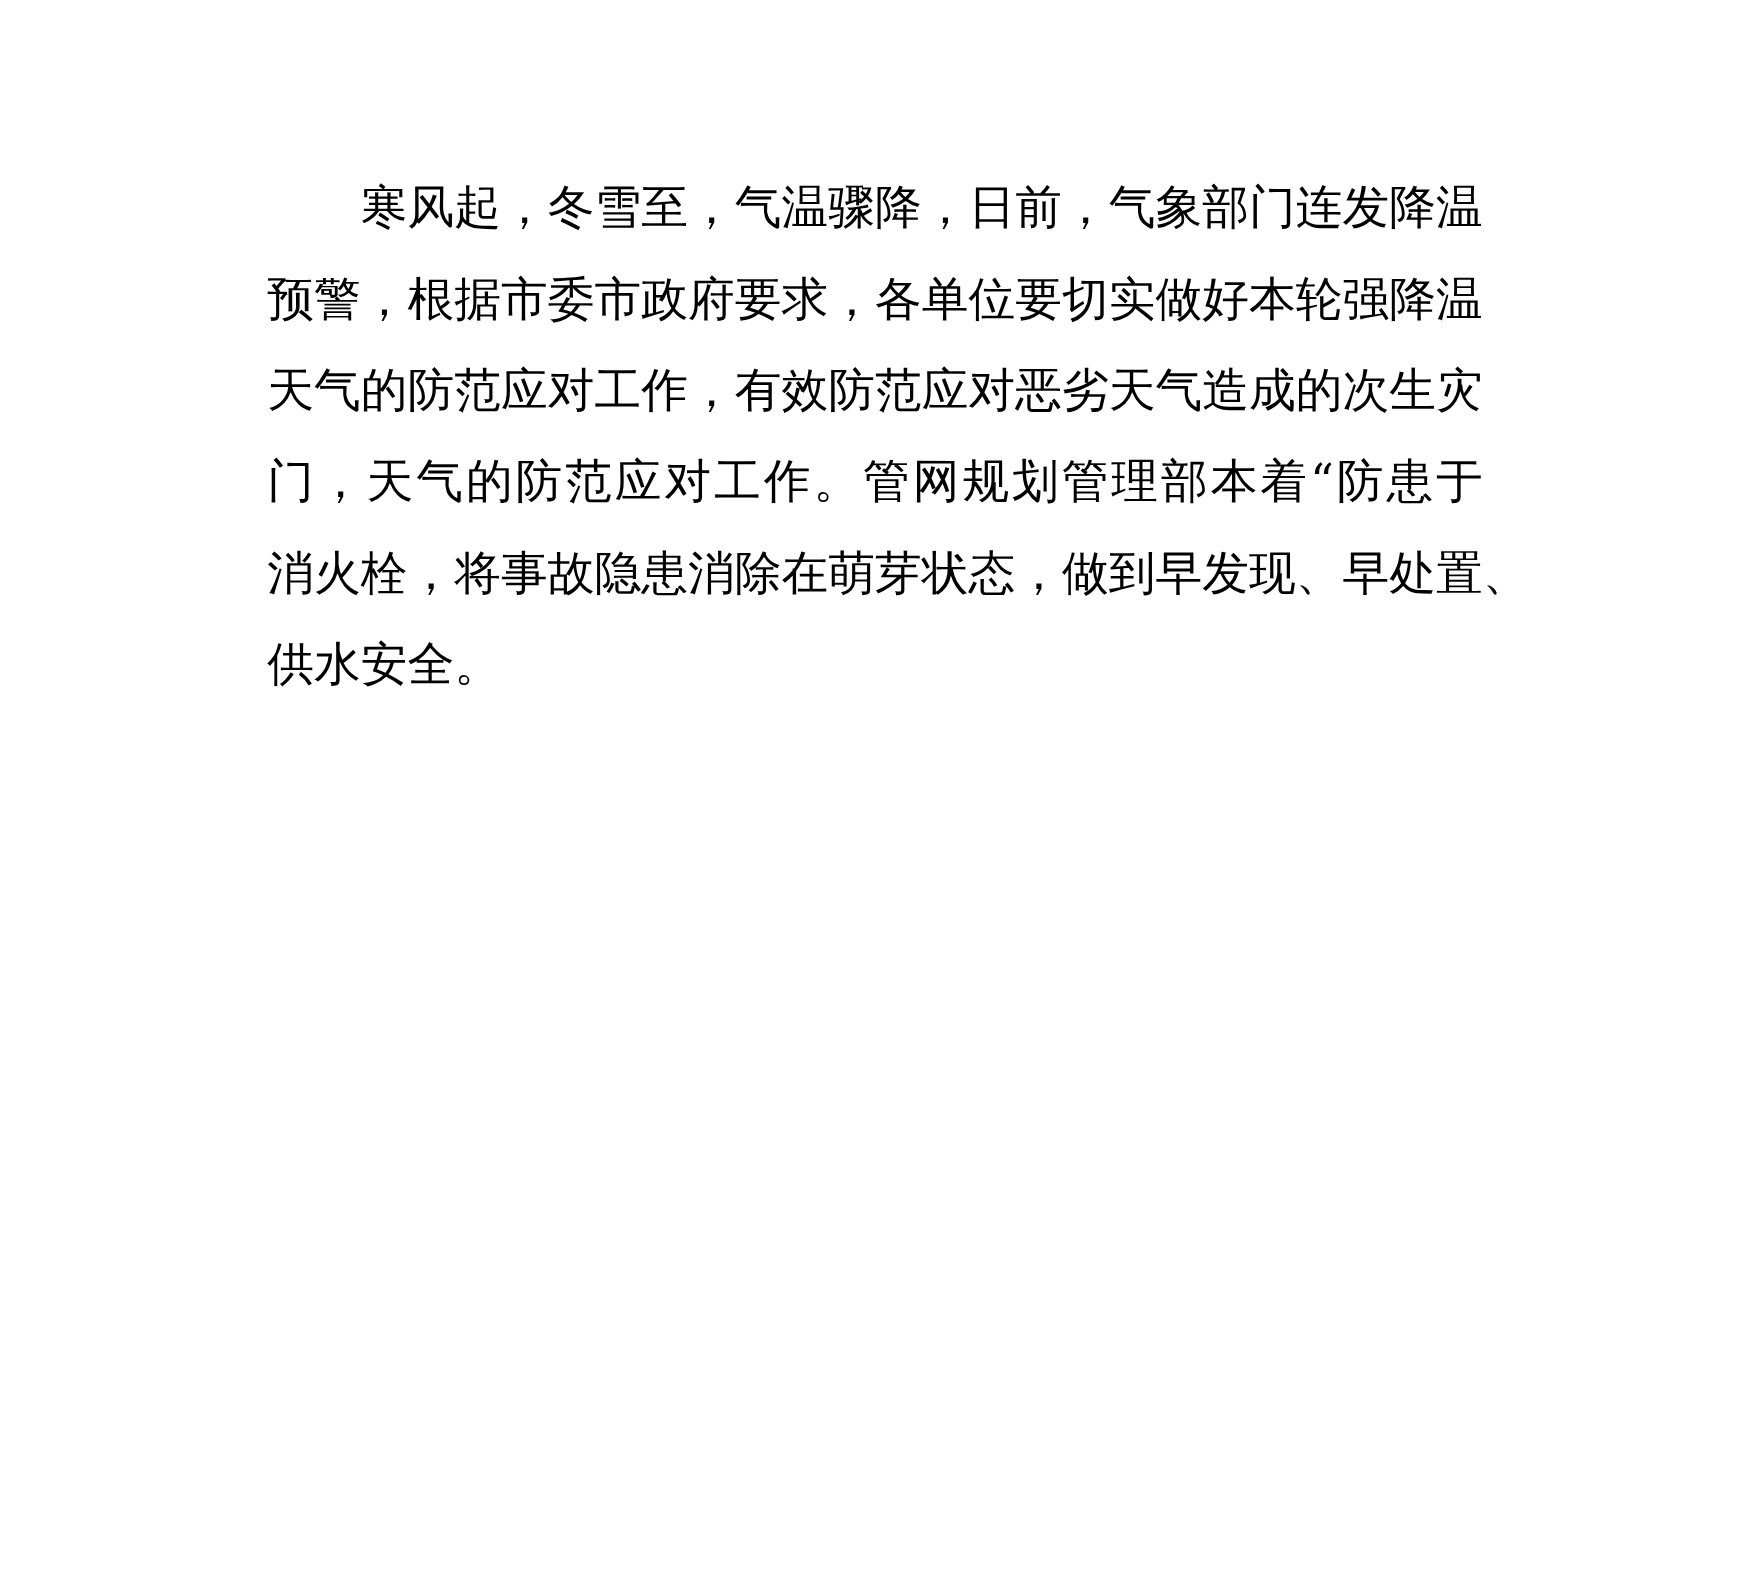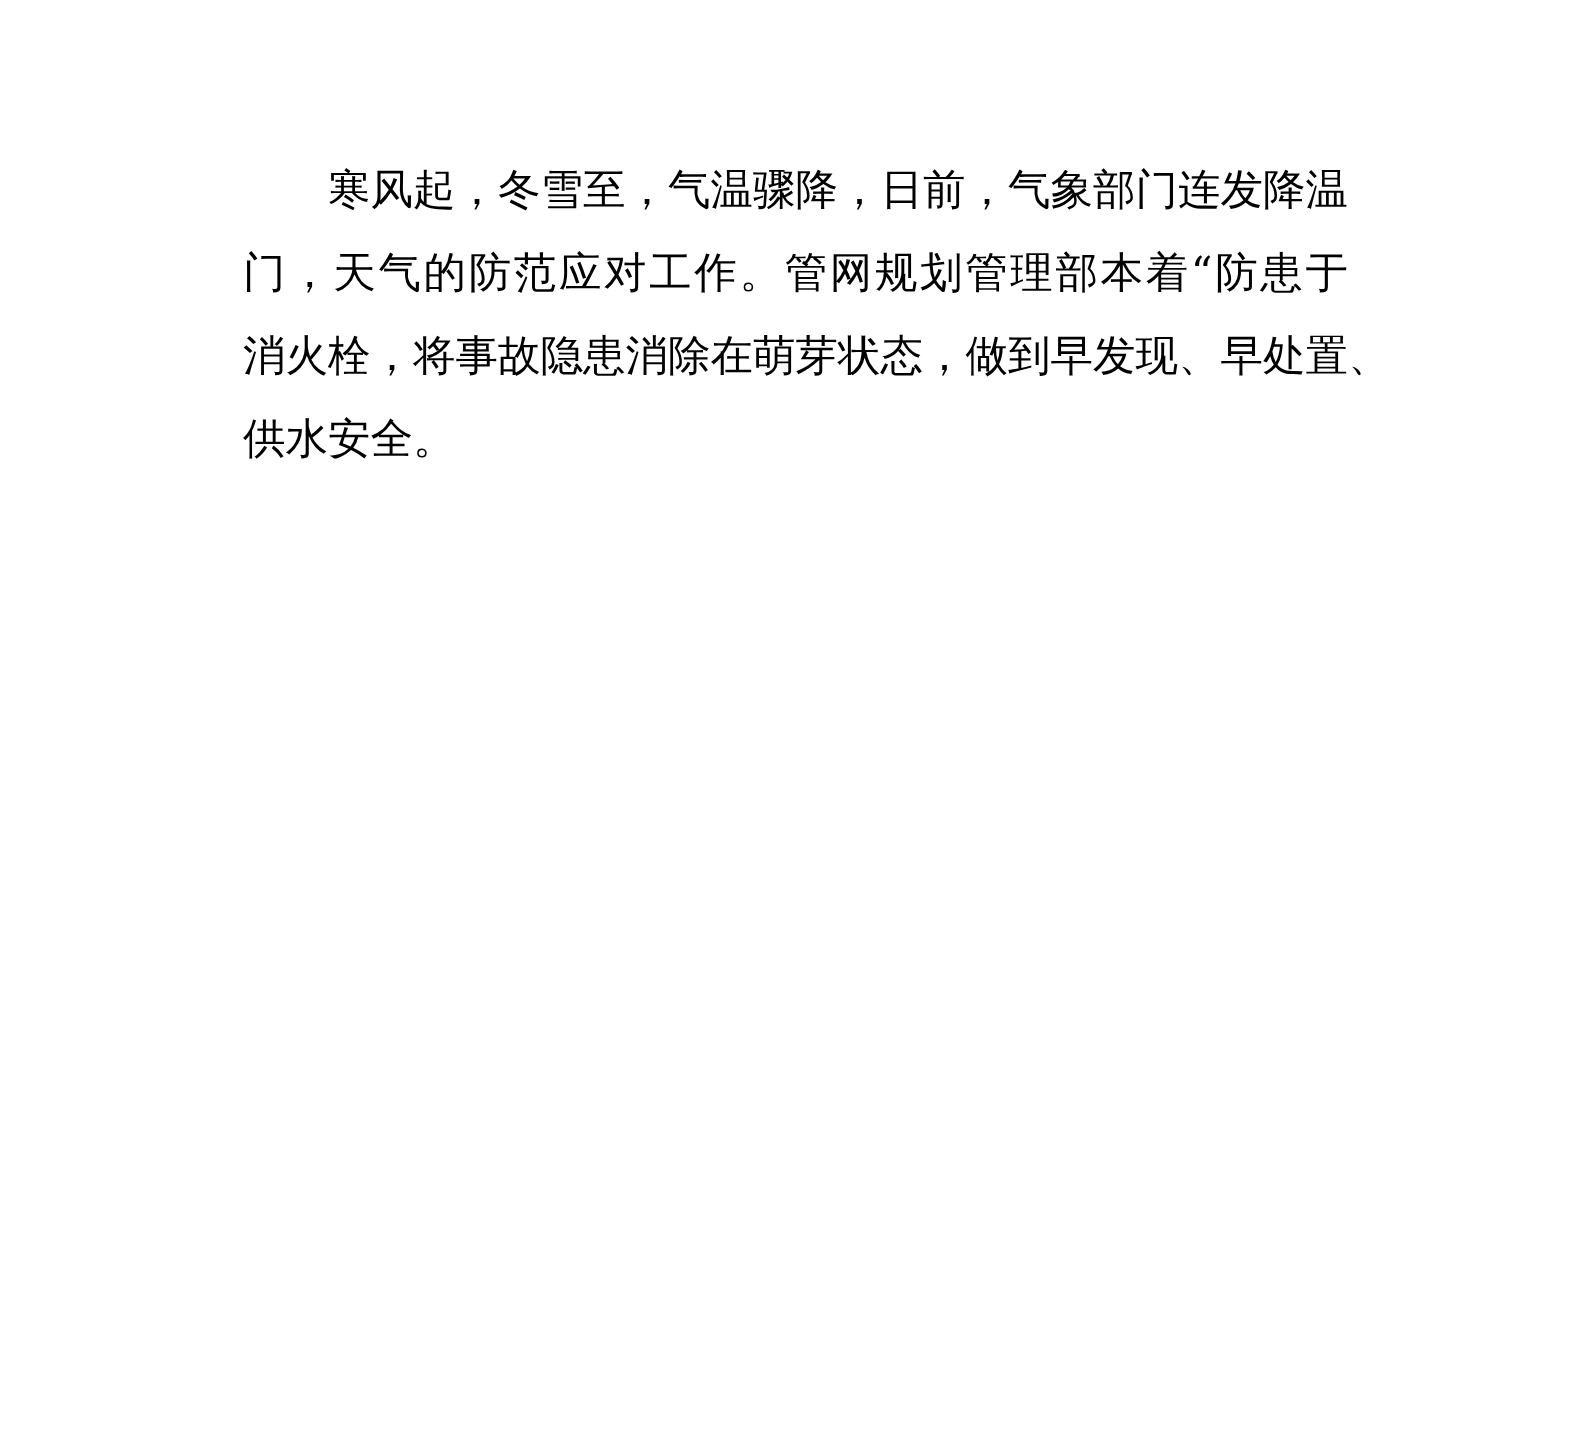--- a/index.html
+++ b/index.html
@@ -54,20 +54,22 @@
     color: #0369a1;
   }
 </style>
 </head>
 <body>
 
 <div class="page">
 
   <div class="text-block">
     <div class="para-line first-line">寒风起，冬雪至，气温骤降，日前，气象部门连发降温</div>
+    <div class="para-line">预警，根据市委市政府要求，各单位要切实做好本轮强降温</div>
+    <div class="para-line">天气的防范应对工作，有效防范应对恶劣天气造成的次生灾</div>
     <div class="para-line">门，天气的防范应对工作。管网规划管理部本着“防患于</div>
     <div class="para-line">消火栓，将事故隐患消除在萌芽状态，做到早发现、早处置、</div>
     <div class="para-line last-line">供水安全。</div>
   </div>
 
   <div class="signature-line">（管网规划管理部　张莉）</div>
 
 </div>
 
 </body></html>

